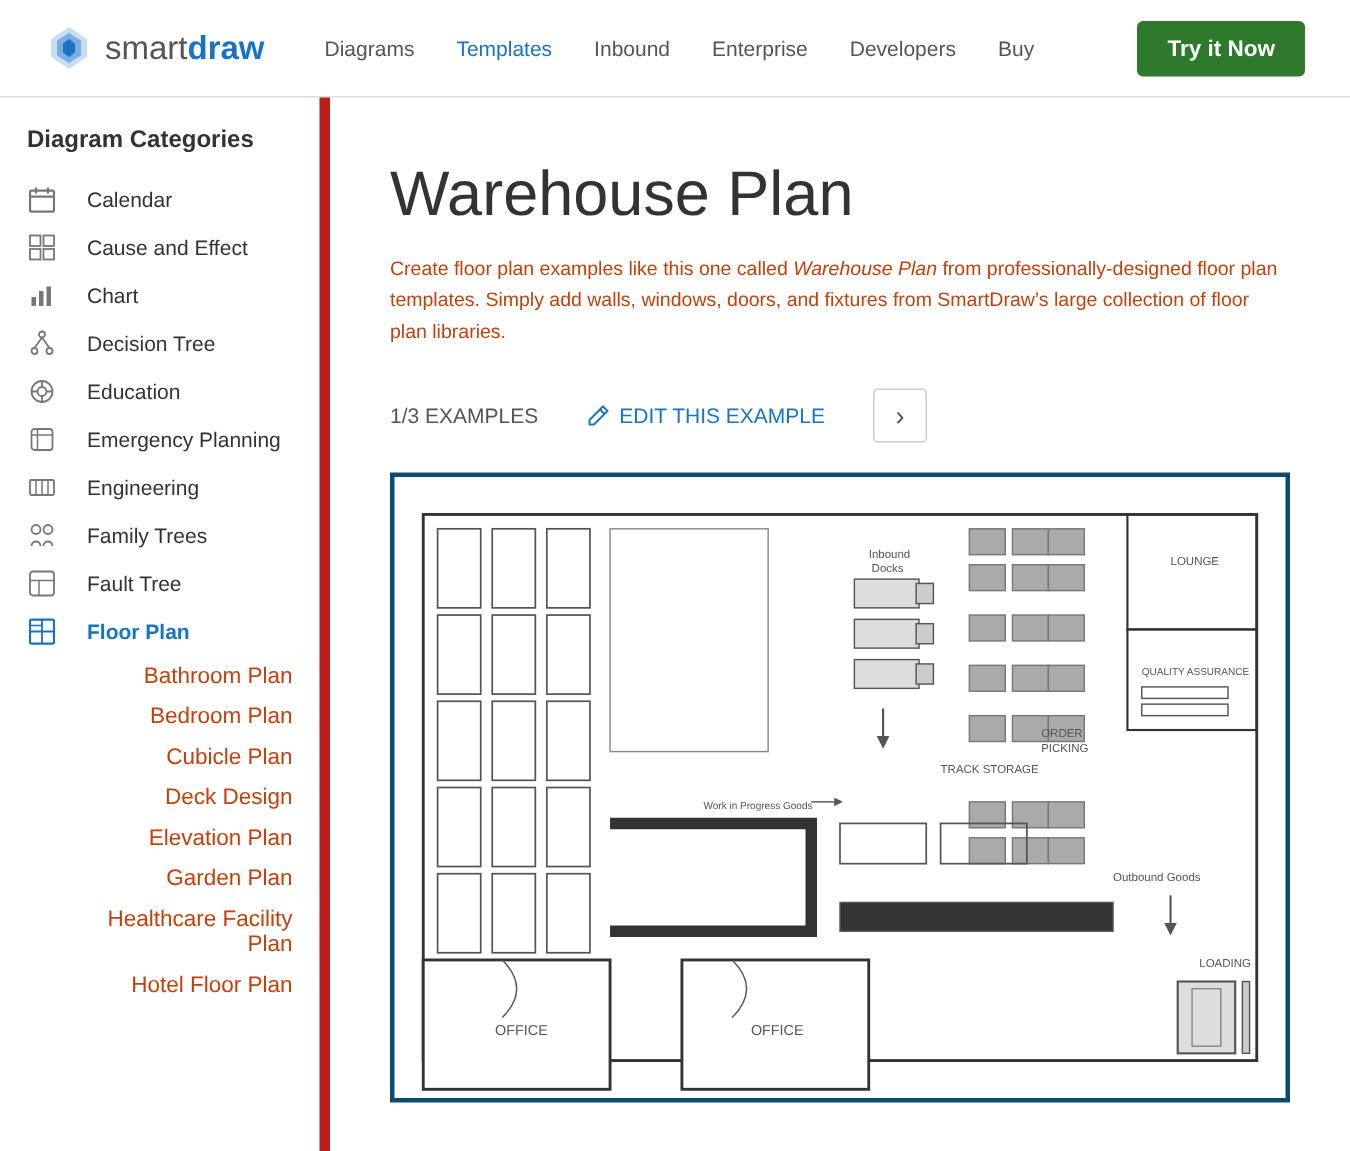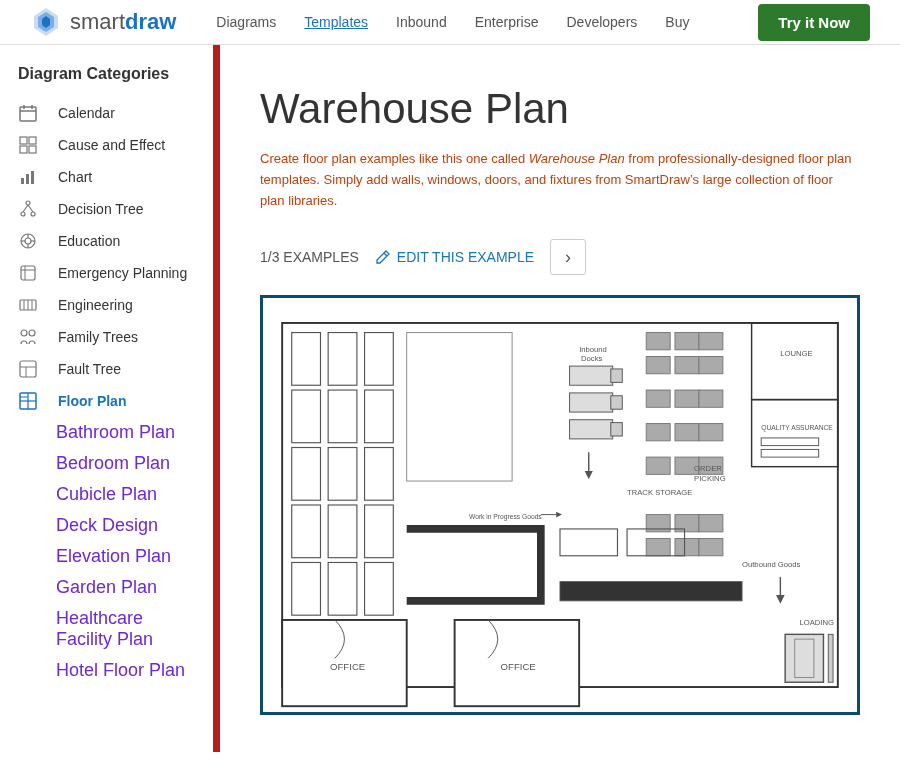--- a/index.html
+++ b/index.html
@@ -1,30 +1,30 @@
 <!DOCTYPE html>
 <html><head>
   <meta charset="utf-8">
   <style>
     * { box-sizing: border-box; margin: 0; padding: 0; }
     body { font-family: Arial, sans-serif; font-size: 14px; color: #333; background: #fff; }
 
     
     nav {
       display: flex; align-items: center; padding: 0 30px;
-      height: 45px; border-bottom: 1px solid #ddd;
+      height: 65px; border-bottom: 1px solid #ddd;
     }
     .nav-logo { display: flex; align-items: center; margin-right: 40px; }
     .nav-logo .logo-icon { width: 32px; height: 32px; margin-right: 8px; }
     .nav-logo .brand { font-size: 22px; }
     .nav-logo .brand-smart { color: #555; font-weight: normal; }
     .nav-logo .brand-draw { color: #1a73c1; font-weight: bold; }
     .nav-links { display: flex; gap: 28px; align-items: center; flex: 1; }
     .nav-link { color: #555; text-decoration: none; font-size: 14px; }
-    .nav-link.active { color: #1a73c1; text-decoration: underline; }
+    .nav-link.active { color: #1a73c1; }
     .btn-try {
       background: #2d7a2d; color: #fff; border: none;
       padding: 10px 20px; border-radius: 4px; font-size: 15px;
       cursor: pointer; font-weight: bold;
     }
 
     
     .page-layout { display: flex; }
 
     
@@ -45,38 +45,38 @@
     .sidebar-item .item-icon {
       width: 20px; height: 20px; flex-shrink: 0;
       display: flex; align-items: center; justify-content: center;
       font-size: 16px; color: #777;
     }
     .sidebar-item.active .item-icon { color: #1a73c1; }
 
     
     .sub-items { padding-left: 38px; }
     .sub-item {
-      padding: 5px 8px; font-size: 18px; color: #6d28d9;
-      cursor: pointer; border-radius: 3px;
+      padding: 5px 8px; font-size: 15px; color: #c2410c;
+      cursor: pointer; border-radius: 3px; text-align: right;
     }
 
     
     .main-content { flex: 1; padding: 40px 40px 20px; }
     .page-title {
       font-size: 42px; font-weight: 300; color: #333; margin-bottom: 16px;
     }
     .page-desc {
       font-size: 13px; color: #c2410c; line-height: 1.6;
       max-width: 620px; margin-bottom: 28px;
     }
     .page-desc em { font-style: italic; }
 
     
     .examples-bar {
-      display: flex; align-items: center; gap: 16px; margin-bottom: 20px;
+      display: flex; align-items: center; gap: 32px; margin-bottom: 20px;
     }
     .examples-count { font-size: 14px; color: #555; }
     .edit-link {
       display: flex; align-items: center; gap: 6px;
       color: #1a73c1; font-size: 14px; text-decoration: none; cursor: pointer;
     }
     .next-btn {
       width: 36px; height: 36px; border: 1px solid #ccc;
       background: #fff; cursor: pointer; font-size: 18px; color: #555;
       display: flex; align-items: center; justify-content: center;

